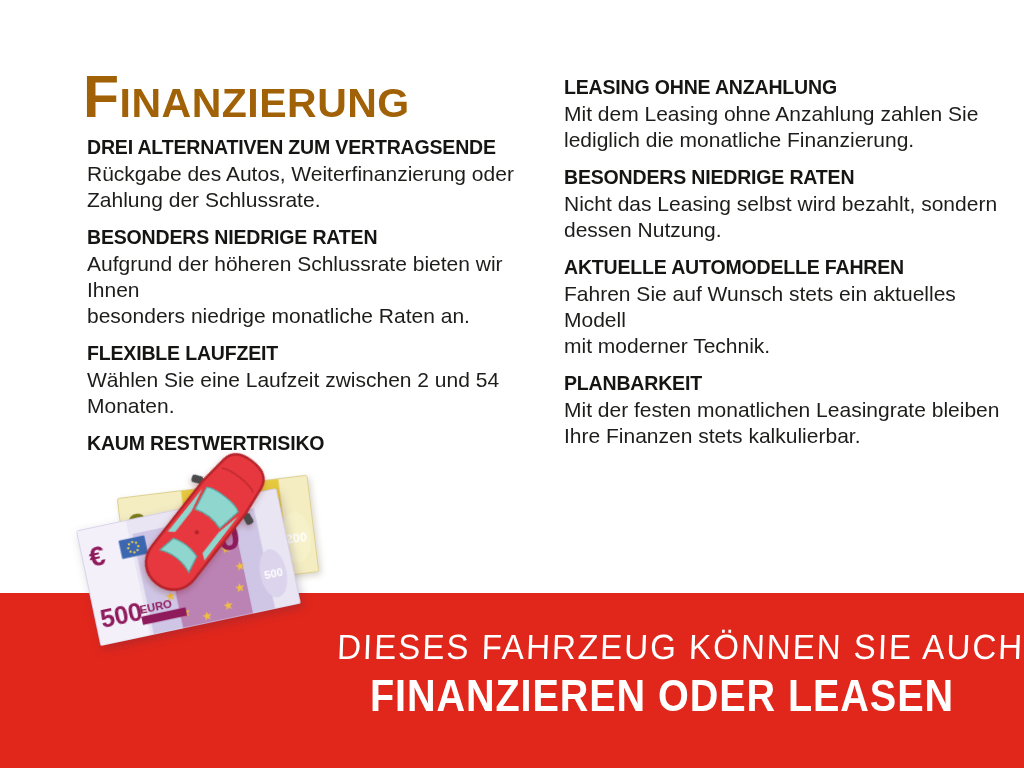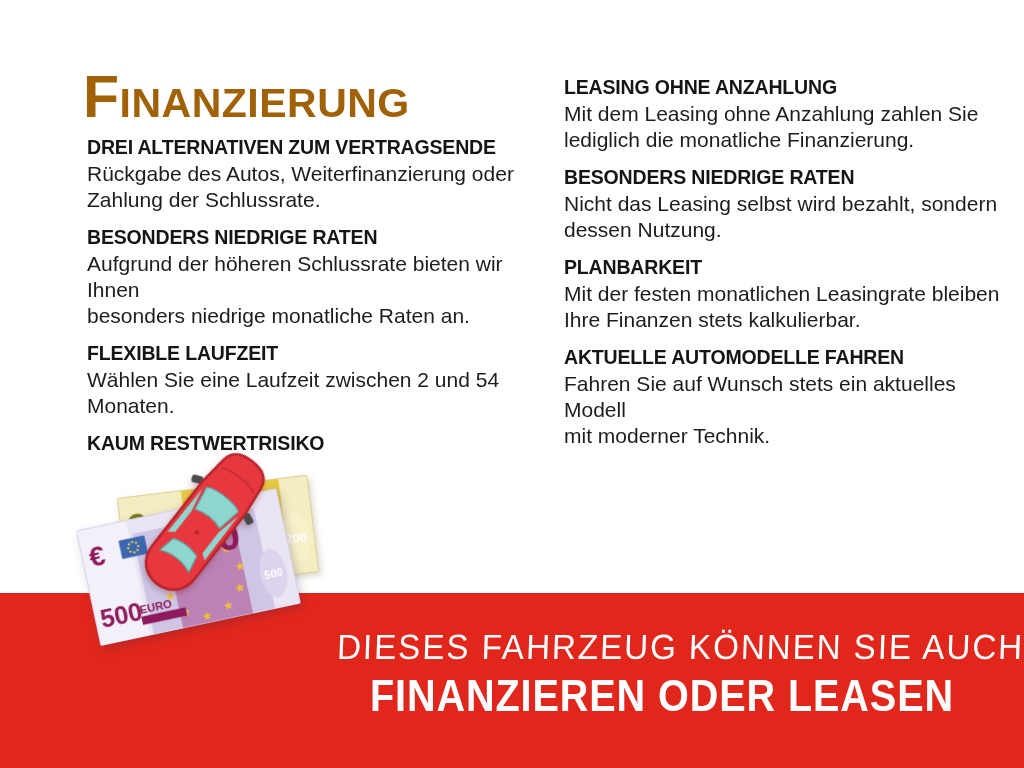--- a/index.html
+++ b/index.html
@@ -137,28 +137,28 @@
       <h2>LEASING OHNE ANZAHLUNG</h2>
       <p>Mit dem Leasing ohne Anzahlung zahlen Sie
 lediglich die monatliche Finanzierung.</p>
     </div>
     <div class="section">
       <h2>BESONDERS NIEDRIGE RATEN</h2>
       <p>Nicht das Leasing selbst wird bezahlt, sondern
 dessen Nutzung.</p>
     </div>
     <div class="section">
+      <h2>AKTUELLE AUTOMODELLE FAHREN</h2>
+      <p>Fahren Sie auf Wunsch stets ein aktuelles Modell
+mit moderner Technik.</p>
+    </div>
+    <div class="section">
       <h2>PLANBARKEIT</h2>
       <p>Mit der festen monatlichen Leasingrate bleiben
 Ihre Finanzen stets kalkulierbar.</p>
-    </div>
-    <div class="section">
-      <h2>AKTUELLE AUTOMODELLE FAHREN</h2>
-      <p>Fahren Sie auf Wunsch stets ein aktuelles Modell
-mit moderner Technik.</p>
     </div>
   </div>
 
   <div class="banner">
     <div class="banner-text">
       <div class="banner-line1">DIESES FAHRZEUG KÖNNEN SIE AUCH</div>
       <div class="banner-line2">FINANZIEREN ODER LEASEN</div>
     </div>
   </div>
 

